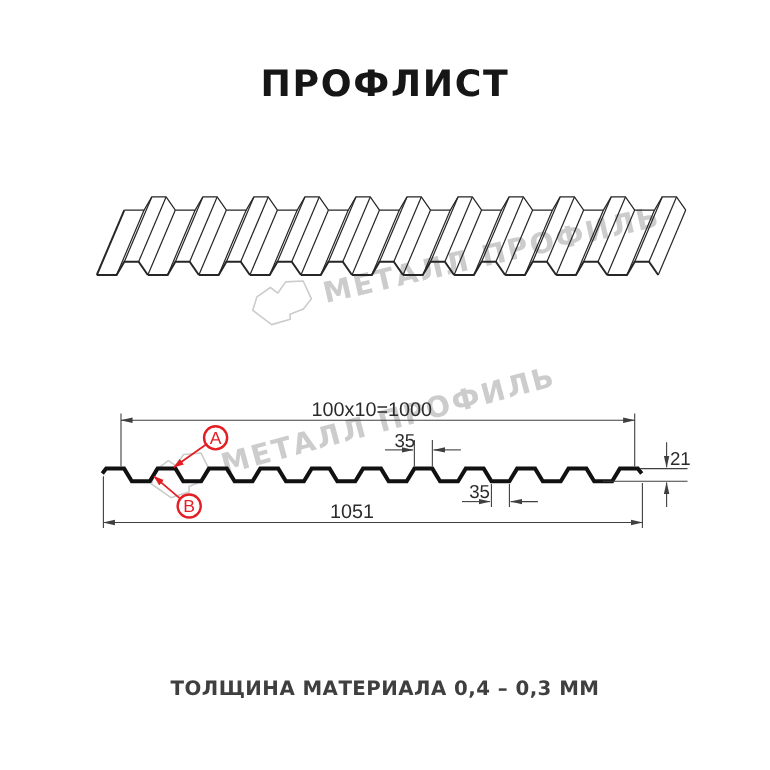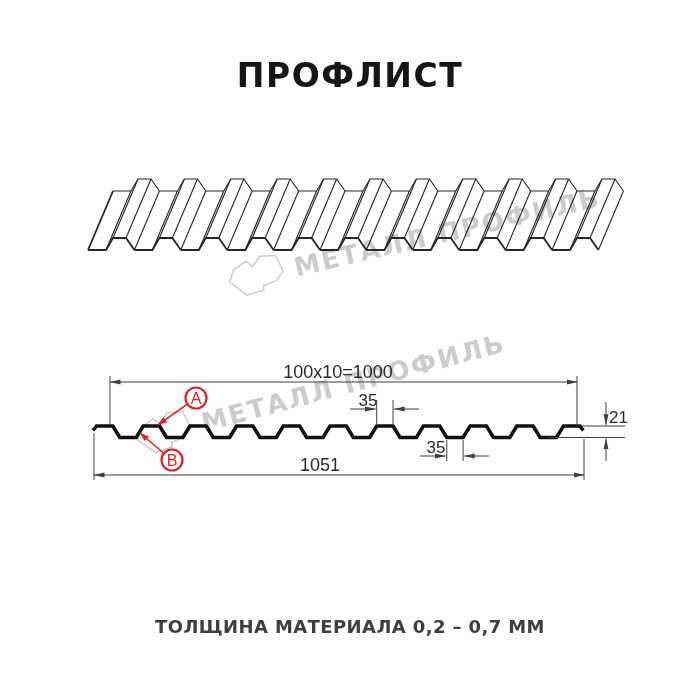--- a/index.html
+++ b/index.html
@@ -141,15 +141,15 @@
       <text class="callout-letter" x="116" y="43.5" text-anchor="middle">A</text>
     </g>
 
     <g>
       <line class="callout-line" x1="83.5" y1="93" x2="60" y2="73" marker-end="url(#arrR)"></line>
       <circle class="callout-circle" cx="92" cy="100" r="10.5"></circle>
       <text class="callout-letter" x="92" y="105.5" text-anchor="middle">B</text>
     </g>
   </svg>
 
-  <div class="footer">ТОЛЩИНА МАТЕРИАЛА 0,2 – 0,7 ММ</div>
+  <div class="footer">ТОЛЩИНА МАТЕРИАЛА 0,4 – 0,3 ММ</div>
 
 </div>
 
 </body></html>

